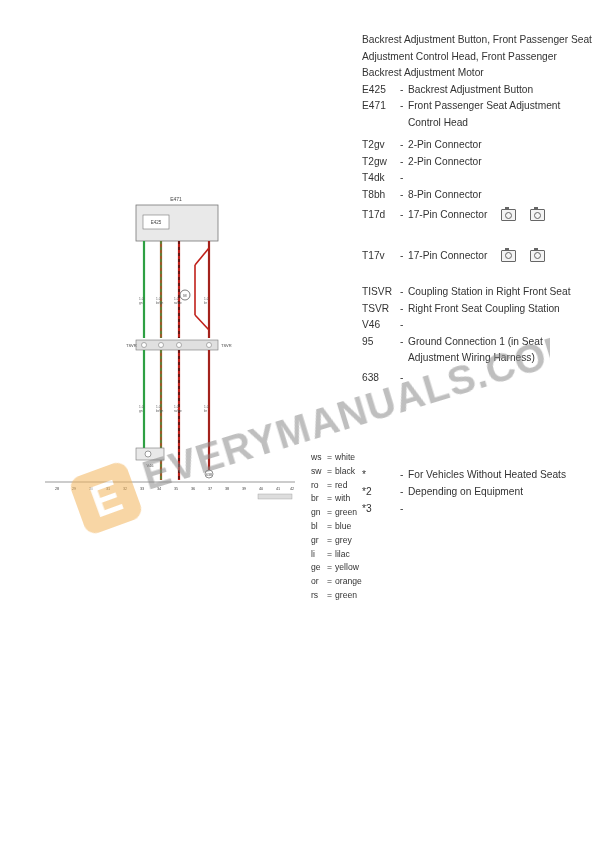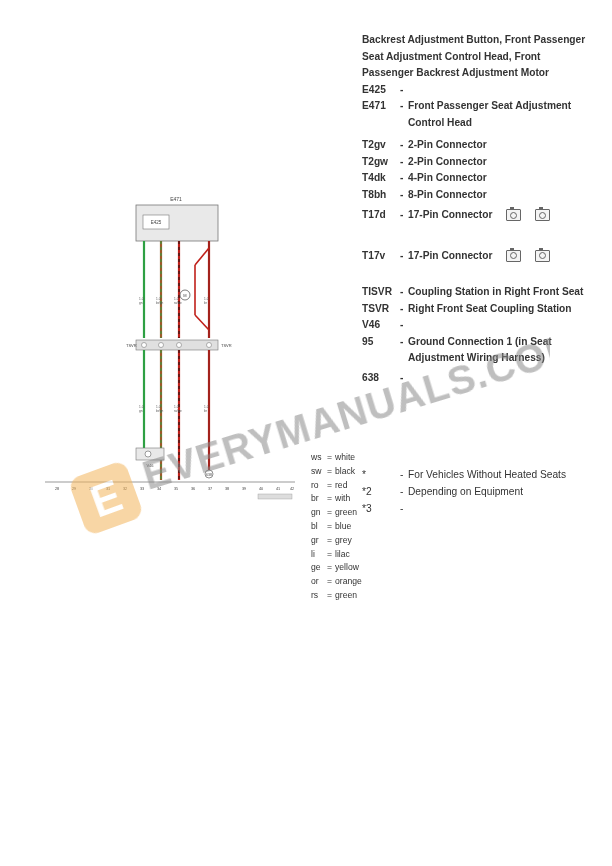--- a/index.html
+++ b/index.html
@@ -4,21 +4,21 @@
 <style>
   html, body { margin: 0; padding: 0; background: #ffffff; }
   body { width: 612px; height: 866px; position: relative; overflow: hidden;
          font-family: "Liberation Sans", sans-serif; color: #333; }
 
   
   .diagram { position: absolute; left: 40px; top: 190px; width: 260px; height: 320px; }
   .diagram svg { width: 100%; height: 100%; }
 
   
-  .legend { position: absolute; left: 362px; top: 32px; width: 230px; font-size: 10.2px; line-height: 16.5px; color: #333; font-weight: bold; }
+  .legend { position: absolute; left: 362px; top: 32px; width: 230px; font-size: 10.2px; line-height: 16.5px; color: #333; }
   .legend .title { margin-bottom: 0px; }
   .row { display: flex; }
   .code { width: 38px; flex: 0 0 38px; }
   .dash { width: 8px; flex: 0 0 8px; }
   .desc { flex: 1; }
   .cam { display: inline-block; width: 13px; height: 10px; border: 1px solid #666; border-radius: 1px; position: relative; vertical-align: middle; margin-left: 14px; background: #f4f4f4; }
   .cam::before { content: ""; position: absolute; left: 3px; top: 1.5px; width: 5px; height: 5px; border: 1px solid #666; border-radius: 50%; }
   .cam::after { content: ""; position: absolute; left: 3px; top: -3px; width: 4px; height: 2px; background: #666; }
   .gap-med { height: 6px; }
 
@@ -120,41 +120,41 @@
     <rect x="218" y="304" width="34" height="5" fill="#ddd" stroke="#999" stroke-width="0.4"></rect>
   </svg>
 </div>
 
 <div class="legend">
   <div class="title">Backrest Adjustment Button, Front Passenger Seat Adjustment Control Head, Front Passenger Backrest Adjustment Motor</div>
 
   <div class="row">
     <span class="code">E425</span>
     <span class="dash">-</span>
+    <span class="desc">Backrest Adjustment Button</span>
   </div>
   <div class="row">
     <span class="code">E471</span>
     <span class="dash">-</span>
     <span class="desc">Front Passenger Seat Adjustment Control Head</span>
   </div>
   <div class="gap-med"></div>
   <div class="row">
     <span class="code">T2gv</span>
     <span class="dash">-</span>
     <span class="desc">2-Pin Connector</span>
   </div>
   <div class="row">
     <span class="code">T2gw</span>
     <span class="dash">-</span>
     <span class="desc">2-Pin Connector</span>
   </div>
   <div class="row">
     <span class="code">T4dk</span>
     <span class="dash">-</span>
-    <span class="desc">4-Pin Connector</span>
   </div>
   <div class="row">
     <span class="code">T8bh</span>
     <span class="dash">-</span>
     <span class="desc">8-Pin Connector</span>
   </div>
   <div class="row" style="margin-top:4px;align-items:flex-end;">
     <span class="code">T17d</span>
     <span class="dash">-</span>
     <span class="desc"><span>17-Pin Connector</span><span class="cam"></span><span class="cam"></span></span>

